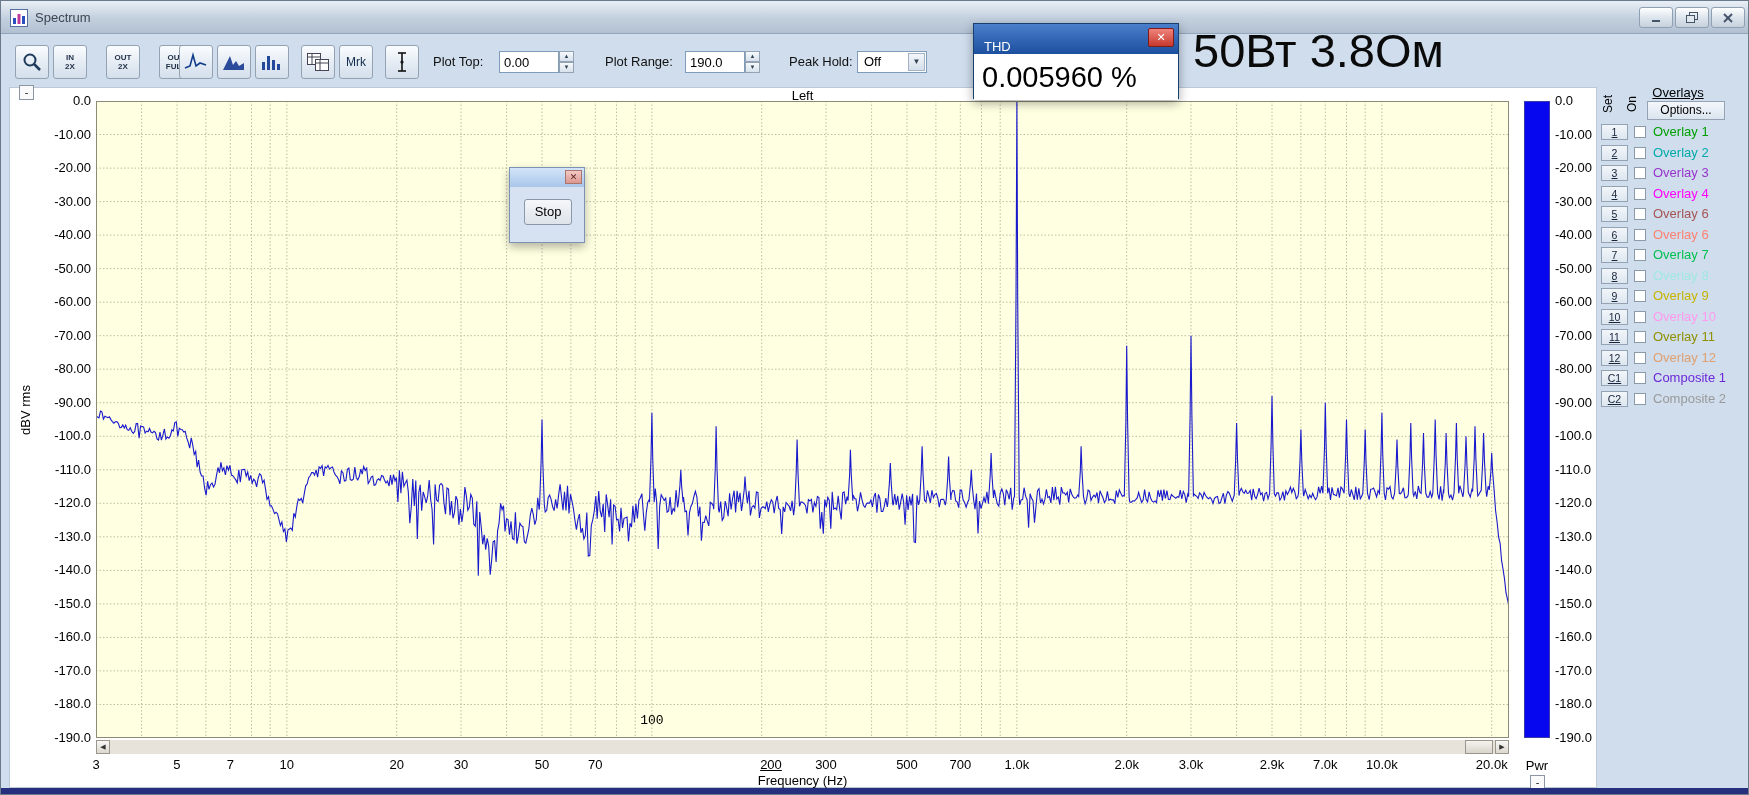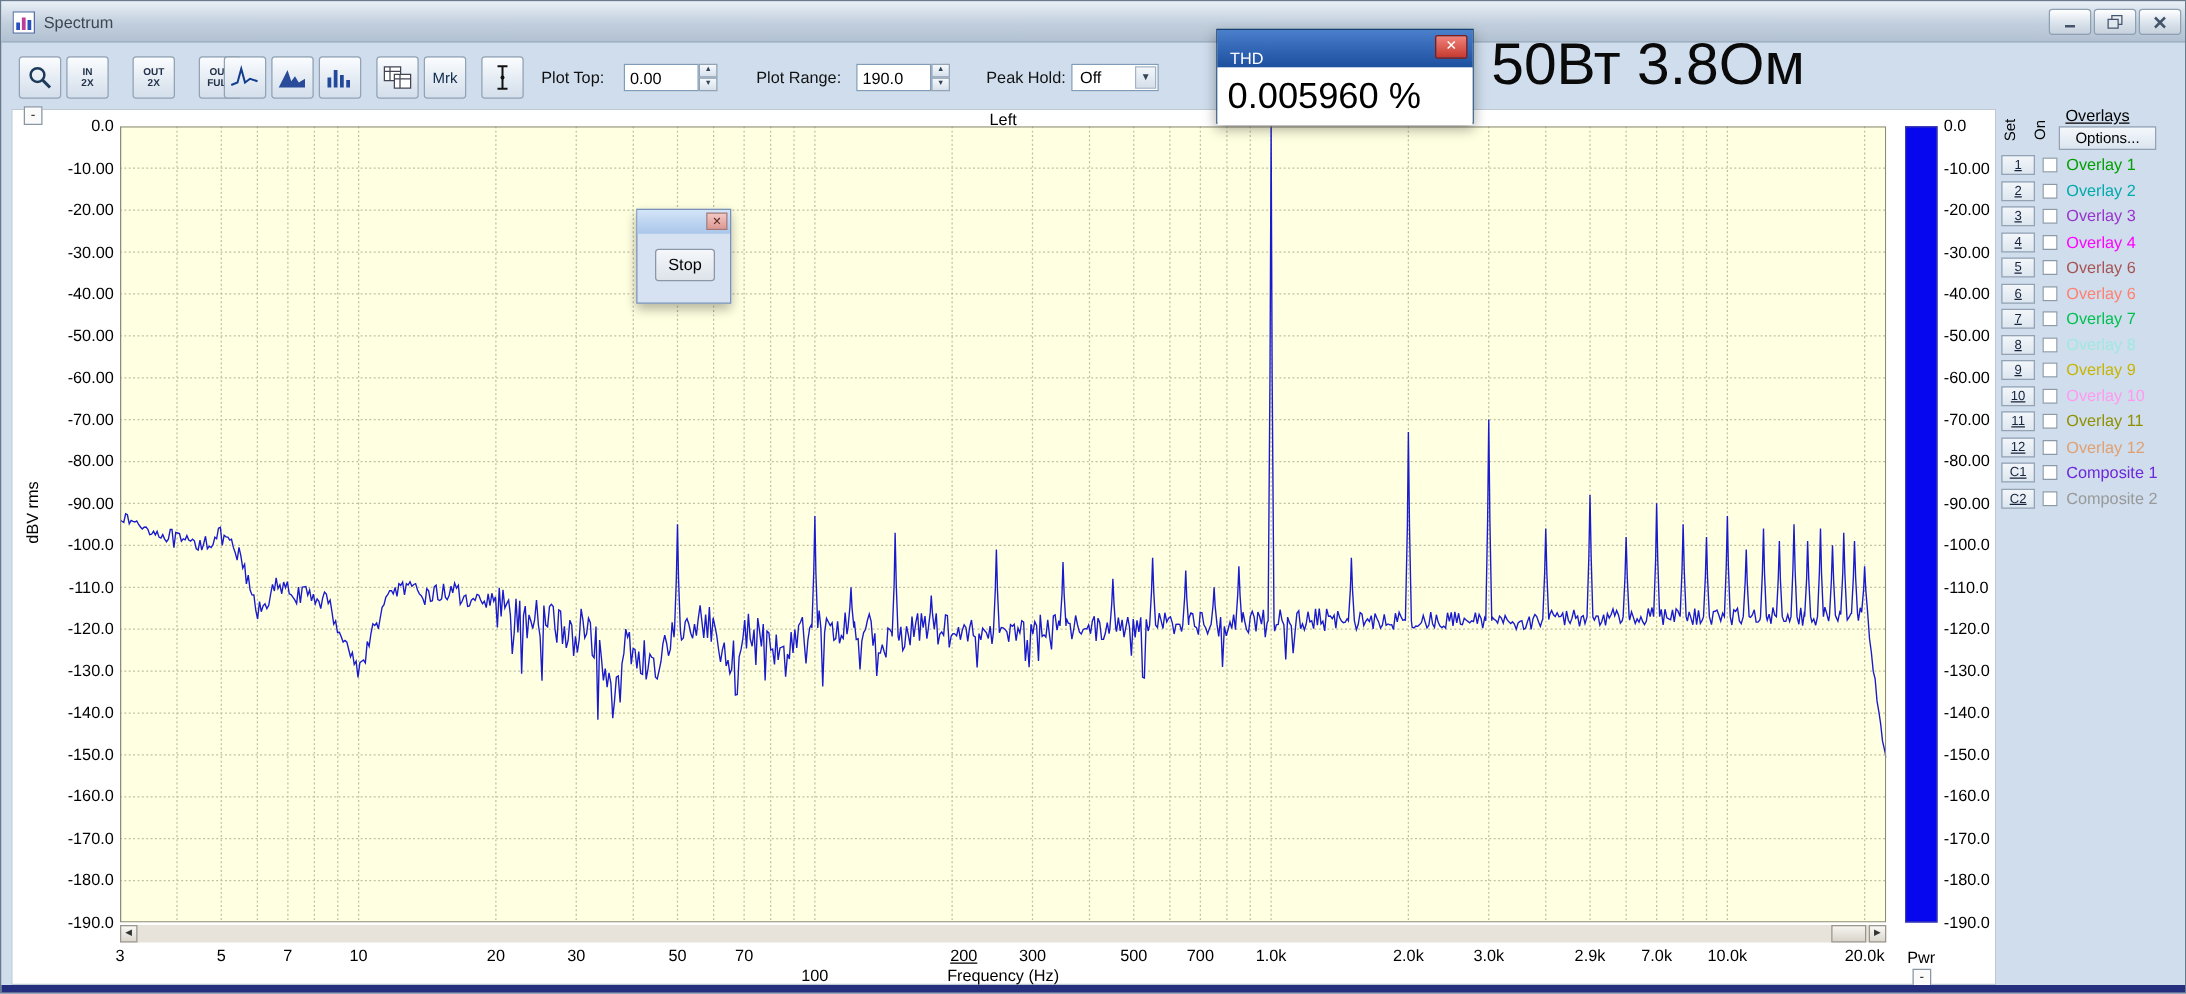--- a/index.html
+++ b/index.html
@@ -354,21 +354,21 @@
     <div class="ytick abs" style="left: 20px; width: 70px; text-align: right; top: 729px;">-190.0</div>
     <div class="ytick abs" style="left: 1554px; text-align: left; top: 729px;">-190.0</div>
     <div class="xtick abs" style="left: 68px; top: 756px;">3</div>
     <div class="xtick abs" style="left: 148.976px; top: 756px;">5</div>
     <div class="xtick abs" style="left: 202.313px; top: 756px;">7</div>
     <div class="xtick abs" style="left: 258.853px; top: 756px;">10</div>
     <div class="xtick abs" style="left: 368.731px; top: 756px;">20</div>
     <div class="xtick abs" style="left: 433.005px; top: 756px; text-align: center;">30</div>
     <div class="xtick abs" style="left: 513.98px; top: 756px;">50</div>
     <div class="xtick abs" style="left: 567.318px; top: 756px;">70</div>
-    <div class="xtick abs" style="left: 623.858px; top: 772px;">100</div>
+    <div class="xtick abs" style="left: 623.858px; top: 712px; font-family: Liberation Mono, monospace;">100</div>
     <div class="xtick abs" style="left: 743px; top: 756px; text-decoration: underline;">200</div>
     <div class="xtick abs" style="left: 798.009px; top: 756px;">300</div>
     <div class="xtick abs" style="left: 878.985px; top: 756px;">500</div>
     <div class="xtick abs" style="left: 932.323px; top: 756px;">700</div>
     <div class="xtick abs" style="left: 988.862px; top: 756px;">1.0k</div>
     <div class="xtick abs" style="left: 1098.74px; top: 756px;">2.0k</div>
     <div class="xtick abs" style="left: 1163.01px; top: 756px;">3.0k</div>
     <div class="xtick abs" style="left: 1243.99px; top: 756px;">2.9k</div>
     <div class="xtick abs" style="left: 1297.33px; top: 756px;">7.0k</div>
     <div class="xtick abs" style="left: 1353.87px; top: 756px;">10.0k</div>

